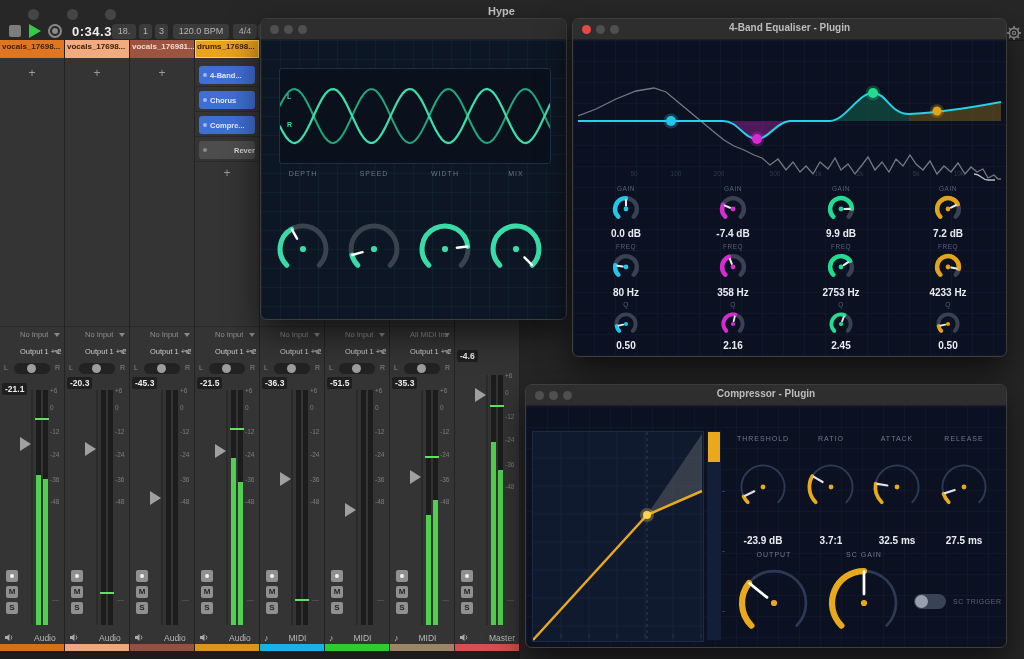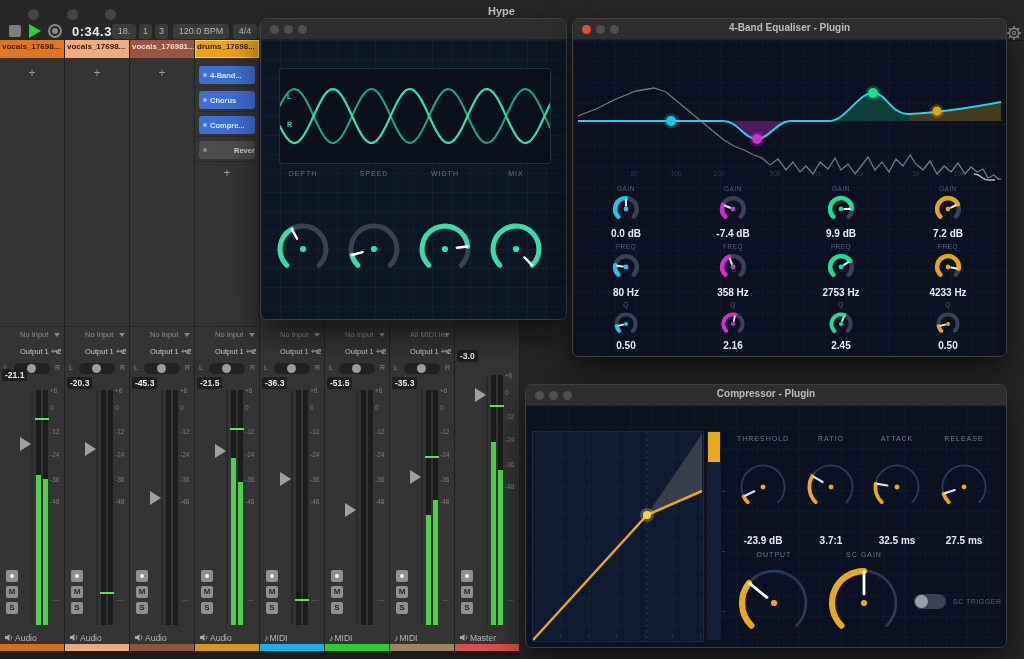--- a/index.html
+++ b/index.html
@@ -49,21 +49,21 @@
   .meter .fill{position:absolute;left:0;bottom:0;width:100%;background:#4fd14f;}
   .meter-l{left:36px;} .meter-r{left:43px;}
   .peak-line{position:absolute;left:35px;width:14px;height:2px;background:#63e063;}
   .scale-lab{position:absolute;left:50px;font-size:6.5px;color:#7d7d7d;transform:translateY(-50%);}
   .peak-dash{position:absolute;left:52px;bottom:22px;font-size:7px;color:#666;}
   .fader-handle{position:absolute;left:20px;width:0;height:0;border-left:11px solid #a0a0a0;border-top:7px solid transparent;border-bottom:7px solid transparent;}
   .rms{position:absolute;left:6px;top:530px;}
   .rms .btn{position:relative;width:12px;height:12px;margin-bottom:4px;background:#909090;border-radius:2px;
             font-size:8px;font-weight:bold;color:#262626;text-align:center;line-height:12px;}
   .rms .btn .dot{position:absolute;left:4px;top:4px;width:4px;height:4px;border-radius:50%;background:#f2f2f2;}
-  .strip-footer{position:absolute;left:4px;top:592px;height:12px;font-size:8.5px;color:#b8b8b8;display:flex;align-items:center;gap:1px;white-space:nowrap;}
+  .strip-footer{position:absolute;left:4px;top:592px;height:12px;font-size:8.5px;color:#b8b8b8;display:flex;align-items:center;gap:20px;white-space:nowrap;}
   .strip-colorbar{position:absolute;left:0;top:604px;width:64px;height:7px;}
   .strip-bottom{position:absolute;left:0;top:611px;width:520px;height:8px;background:#1c1c1c;}
 
   
   .win{position:absolute;border-radius:7px;box-shadow:0 14px 34px rgba(0,0,0,.6);border:1px solid #3e3e3e;overflow:hidden;}
   .titlebar{position:relative;height:20px;background:#2e2e2e;border-bottom:1px solid #202020;}
   .wtitle{position:absolute;left:0;right:0;top:3px;text-align:center;font-size:10px;font-weight:bold;color:#bdbdbd;}
   .wdot{position:absolute;top:6px;width:9px;height:9px;border-radius:50%;background:#4f4f4f;}
   .wdot.red{background:#e24b41;}
   .wbody{position:relative;}
@@ -173,21 +173,21 @@
             <span class="txt">Output 1 + 2</span>
             <span class="chev"></span>
           </div>
     <div class="pan">
             <span class="pl">L</span>
             <span class="pan-track">
               <span class="pan-knob"></span>
             </span>
             <span class="pr">R</span>
           </div>
-    <div class="fader-val" style="top: 329px;">-21.1</div>
+    <div class="fader-val" style="top: 343px;">-21.1</div>
     <div class="fader-area" style="top: 350px; height: 235px;">
       <div class="fader-slot"></div>
       <div class="meter meter-l">
               <div class="fill" style="height: 150px;"></div>
             </div>
       <div class="meter meter-r">
               <div class="fill" style="height: 146px;"></div>
             </div>
       <div class="peak-line" style="top: 28px;"></div>
       <div class="fader-handle" style="top: 47px;"></div>
@@ -540,21 +540,21 @@
       <div class="btn solo">S</div>
     </div>
     <div class="strip-footer">
             <span class="ficon" style="color: rgb(184, 184, 184); font-size: 9px;">♪</span>
             <span class="flabel">MIDI</span>
           </div>
     <div class="strip-colorbar" style="background: rgb(155, 133, 103);"></div>
   </div>
         <div class="strip" style="left: 455px;">
 
-    <div class="fader-val" style="top: 310px;">-3.0</div>
+    <div class="fader-val" style="top: 310px;">-4.6</div>
     <div class="fader-area" style="top: 335px; height: 250px;">
       <div class="fader-slot"></div>
       <div class="meter meter-l">
               <div class="fill" style="height: 183px;"></div>
             </div>
       <div class="meter meter-r">
               <div class="fill" style="height: 155px;"></div>
             </div>
       <div class="peak-line" style="top: 30px;"></div>
       <div class="fader-handle" style="top: 13px;"></div>

